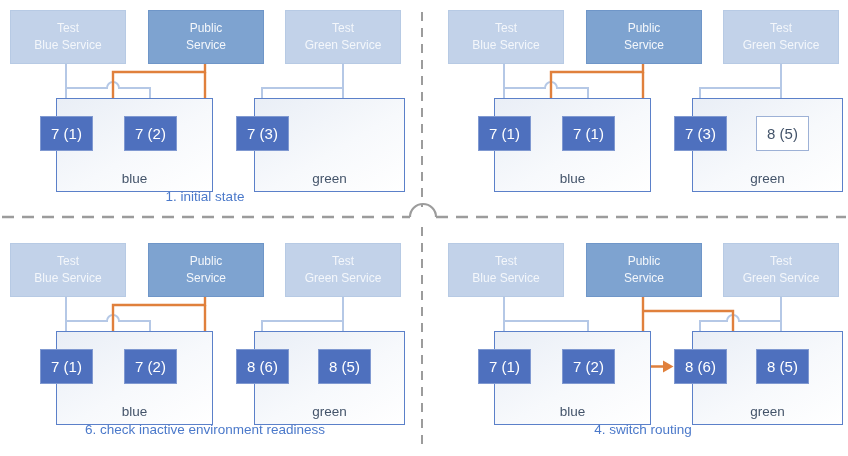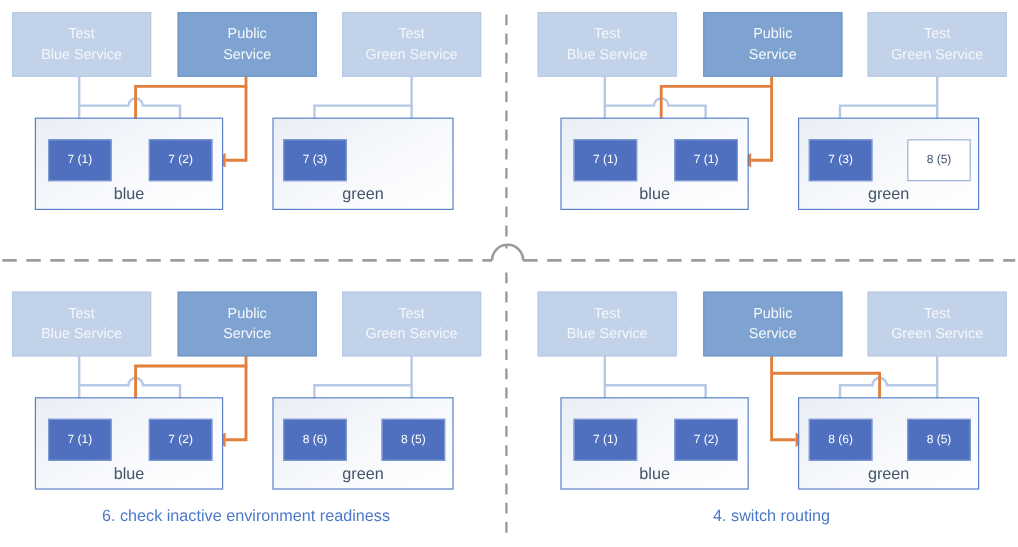--- a/index.html
+++ b/index.html
@@ -7,27 +7,27 @@
   .canvas{position:relative;width:848px;height:456px;background:#ffffff;overflow:hidden;}
 
   .quadrant{position:absolute;width:424px;height:223px;padding-left:33px;}
   .inner{position:absolute;left:0;top:0;width:424px;height:223px;transform:translateX(var(--ox,0px));}
 
   .svc{position:absolute;top:10px;width:114px;height:52px;display:flex;flex-direction:column;
        justify-content:center;text-align:center;color:#f4f7fb;font-size:12px;line-height:17px;}
   .svc.light{background:var(--service-light);border:1px solid var(--service-light-border);}
   .svc.dark{background:var(--service-dark);border:1px solid var(--service-dark-border);}
 
-  .env{position:absolute;top:98px;height:77px;border:1.5px solid var(--env-border);
-       background:linear-gradient(150deg,#e9eef6 0%,#f7f9fc 55%,#ffffff 100%);box-sizing:border-box;}
+  .env{position:absolute;top:98px;height:94px;border:1.5px solid var(--env-border);
+       background:linear-gradient(150deg,#e9eef6 0%,#f7f9fc 55%,#ffffff 100%);box-sizing:border-box;margin-left:27px;}
   .env-label{position:absolute;bottom:5px;left:0;width:100%;text-align:center;
        color:var(--env-label-text);font-size:13.5px;}
 
   .pod{position:absolute;top:116px;width:53px;height:35px;display:flex;align-items:center;
-       justify-content:center;font-size:10px;box-sizing:border-box;}
+       justify-content:center;font-size:15px;box-sizing:border-box;}
   .pod.filled{background:var(--pod-fill);color:#ffffff;border:1px solid var(--pod-border);}
   .pod.outlined{background:#ffffff;color:var(--env-label-text);border:1.5px solid var(--pod-outline);}
 
   .caption{position:absolute;top:189px;left:0;width:410px;text-align:center;
        color:var(--caption-text);font-size:13.5px;}
 
   svg.wires{position:absolute;left:0;top:0;}
   .w{fill:none;stroke:var(--connector-blue);stroke-width:2;}
   .wh{fill:var(--connector-blue);stroke:none;}
   .o{fill:none;stroke:var(--accent-orange);stroke-width:2.4;}
@@ -73,20 +73,21 @@
       </div>
       <div class="env" style="left:29px;width:157px;">
         <div class="env-label">blue</div>
       </div>
       <div class="env" style="left:227px;width:151px;">
         <div class="env-label">green</div>
       </div>
       <div class="pod filled" style="left:40px;">7 (1)</div>
       <div class="pod filled" style="left:124px;">7 (2)</div>
       <div class="pod filled" style="left:236px;">7 (3)</div>
+      <div class="caption">1. initial state</div>
     </div>
   </div>
 
   <div class="quadrant" style="left:424px;top:0;">
     <div class="inner" style="--ox:14px;">
       <svg class="wires" width="424" height="223" viewBox="0 0 424 223">
         <path class="w" d="M66,62 V105"></path>
         <path class="w" d="M66,88 H107 A6,6 0 0 1 119,88 H150 V105"></path>
         <polygon class="wh" points="59.5,104 72.5,104 66,115"></polygon>
         <polygon class="wh" points="143.5,104 156.5,104 150,115"></polygon>

